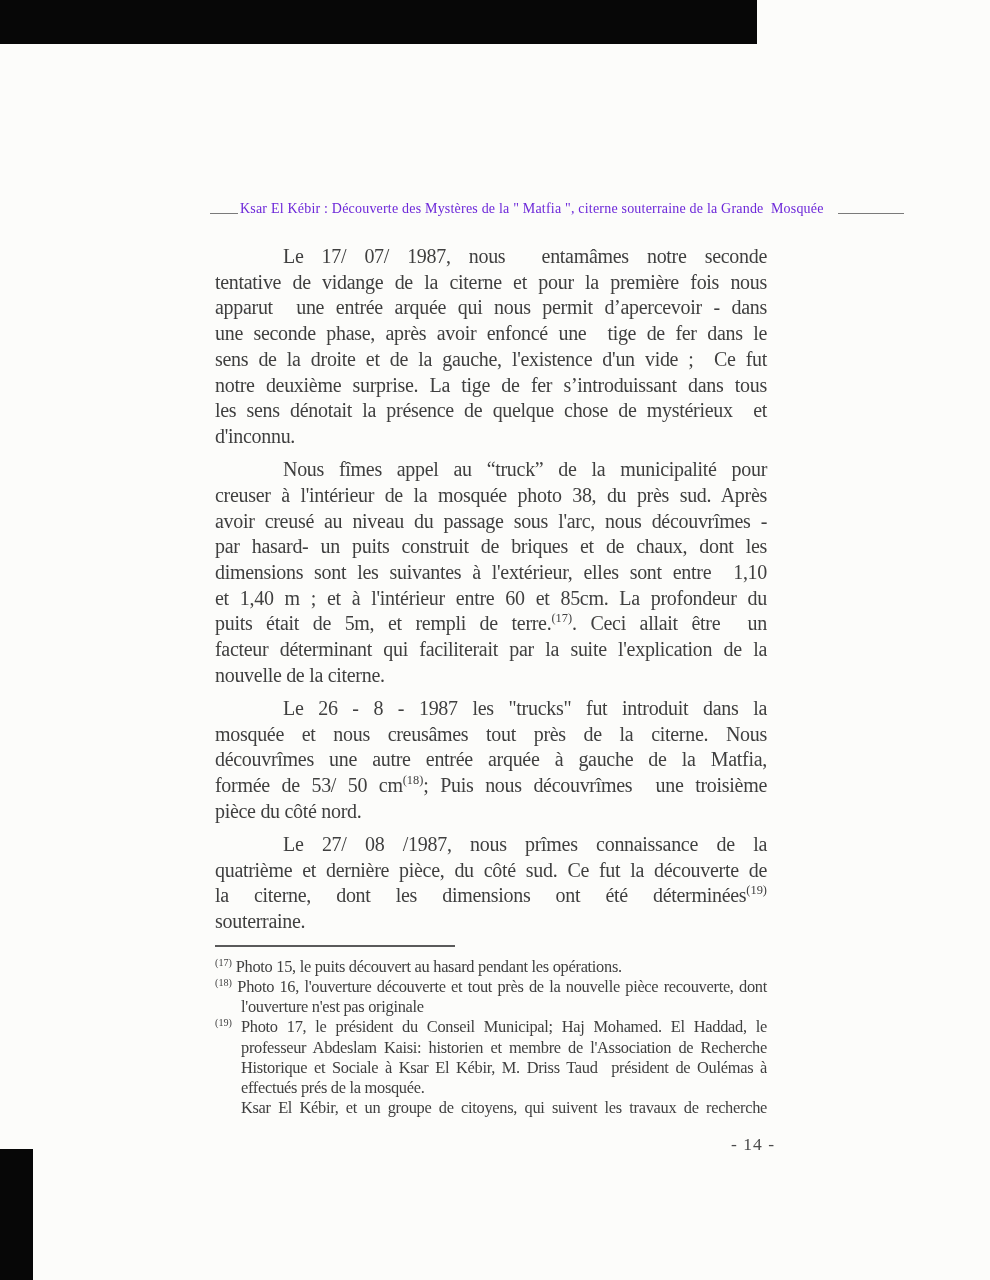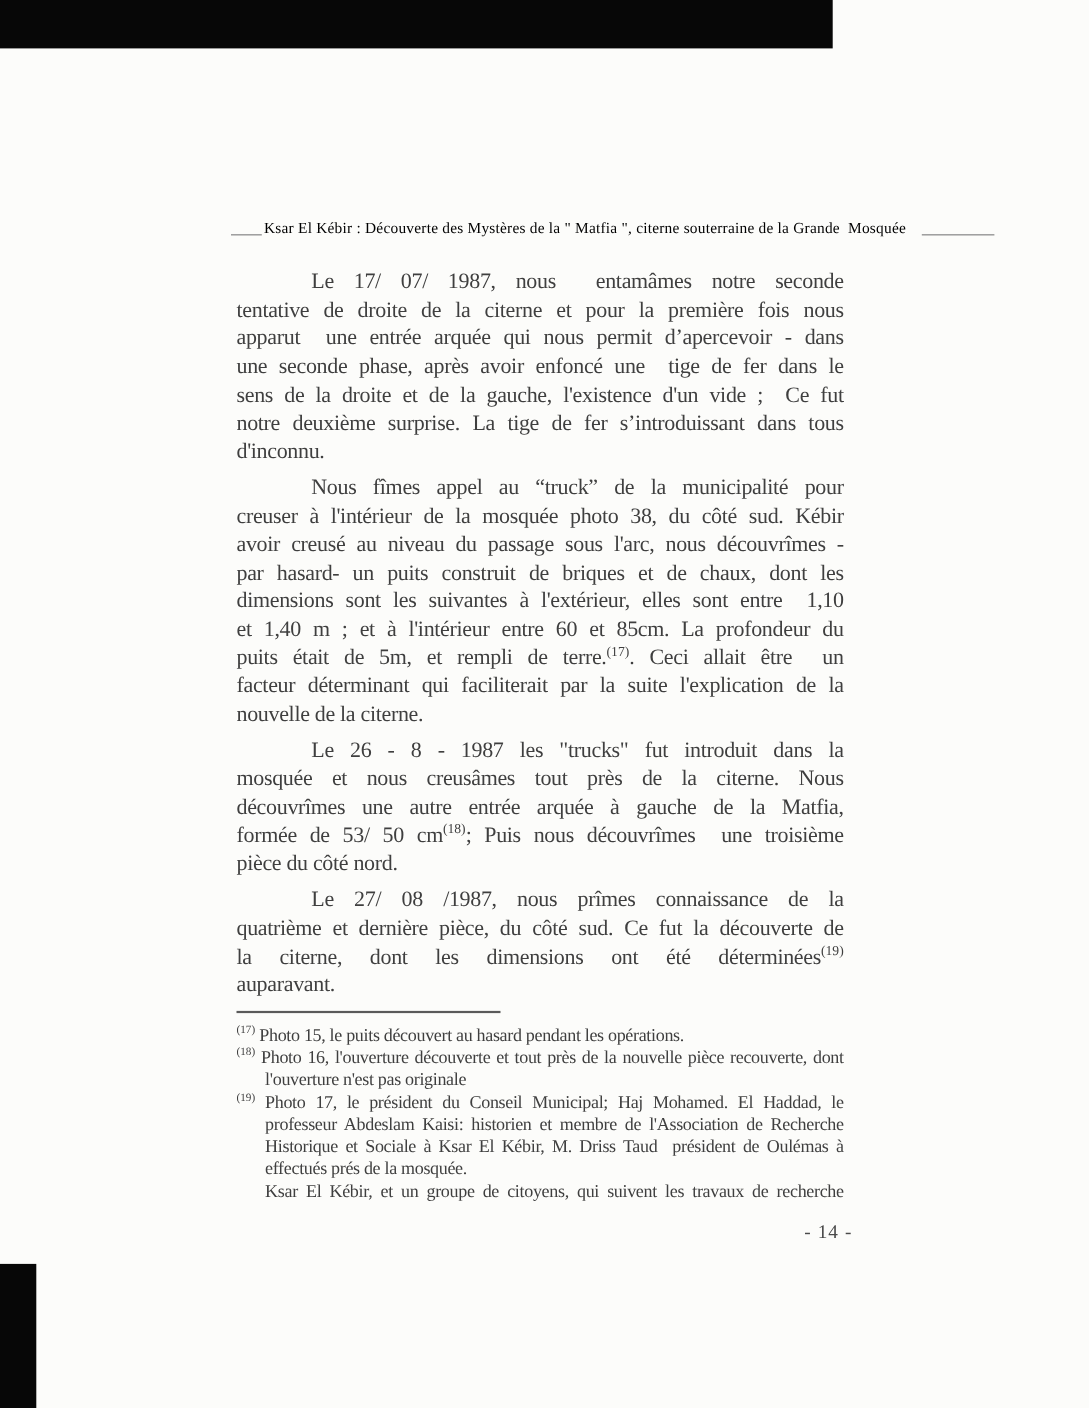--- a/index.html
+++ b/index.html
@@ -12,21 +12,21 @@
   .page{position:absolute;inset:0;background:#fcfcfa;}
 
   
   .bar-top{position:absolute;left:0;top:0;width:757px;height:44px;background:#070707;}
   .bar-left{position:absolute;left:0;top:1149px;width:33px;height:131px;background:#070707;}
 
   
   .running-header{
     position:absolute;left:210px;top:201px;width:566px;
     display:flex;align-items:flex-end;
-    font-size:14px;color:#000000;letter-spacing:.2px;
+    font-size:14px;color:#6d28d9;letter-spacing:.2px;
   }
   .hrule{height:1px;background:#7a7a7a;align-self:flex-end;margin-bottom:3px;flex:none;}
   .hrule-l{width:28px;}
   .hrule-r{width:66px;margin-left:14px;}
   .htext{margin-left:2px;white-space:pre;}
 
   
   .content{position:absolute;left:215px;top:244px;width:552px;color:#3f3f3f;}
   .para{font-size:20px;line-height:25.7px;letter-spacing:-0.3px;margin:0 0 7.5px 0;}
   .para .tline:first-child{text-indent:68px;font-family:Liberation Serif, serif;}
@@ -51,50 +51,51 @@
 
   <div class="running-header">
     <span class="hrule hrule-l"></span>
     <span class="htext">Ksar El Kébir : Découverte des Mystères de la " Matfia ", citerne souterraine de la Grande  Mosquée</span>
     <span class="hrule hrule-r"></span>
   </div>
 
   <div class="content">
     <div class="para">
         <div class="tline">Le 17/ 07/ 1987, nous  entamâmes notre seconde</div>
-        <div class="tline">tentative de droite de la citerne et pour la première fois nous</div>
+        <div class="tline">tentative de vidange de la citerne et pour la première fois nous</div>
         <div class="tline">apparut  une entrée arquée qui nous permit d’apercevoir - dans</div>
         <div class="tline">une seconde phase, après avoir enfoncé une  tige de fer dans le</div>
         <div class="tline">sens de la droite et de la gauche, l'existence d'un vide ;  Ce fut</div>
         <div class="tline">notre deuxième surprise. La tige de fer s’introduissant dans tous</div>
+        <div class="tline">les sens dénotait la présence de quelque chose de mystérieux  et</div>
         <div class="tline tlast">d'inconnu.</div>
       </div>
     <div class="para">
         <div class="tline">Nous fîmes appel au “truck” de la municipalité pour</div>
-        <div class="tline">creuser à l'intérieur de la mosquée photo 38, du côté sud. Kébir</div>
+        <div class="tline">creuser à l'intérieur de la mosquée photo 38, du près sud. Après</div>
         <div class="tline">avoir creusé au niveau du passage sous l'arc, nous découvrîmes -</div>
         <div class="tline">par hasard- un puits construit de briques et de chaux, dont les</div>
         <div class="tline">dimensions sont les suivantes à l'extérieur, elles sont entre  1,10</div>
         <div class="tline">et 1,40 m ; et à l'intérieur entre 60 et 85cm. La profondeur du</div>
         <div class="tline">puits était de 5m, et rempli de terre.<sup>(17)</sup>. Ceci allait être  un</div>
         <div class="tline">facteur déterminant qui faciliterait par la suite l'explication de la</div>
         <div class="tline tlast">nouvelle de la citerne.</div>
       </div>
     <div class="para">
         <div class="tline">Le 26 - 8 - 1987 les "trucks" fut introduit dans la</div>
         <div class="tline">mosquée et nous creusâmes tout près de la citerne. Nous</div>
         <div class="tline">découvrîmes une autre entrée arquée à gauche de la Matfia,</div>
         <div class="tline">formée de 53/ 50 cm<sup>(18)</sup>; Puis nous découvrîmes  une troisième</div>
         <div class="tline tlast">pièce du côté nord.</div>
       </div>
     <div class="para">
         <div class="tline">Le 27/ 08 /1987, nous prîmes connaissance de la</div>
         <div class="tline">quatrième et dernière pièce, du côté sud. Ce fut la découverte de</div>
         <div class="tline">la citerne, dont les dimensions ont été déterminées<sup>(19)</sup></div>
-        <div class="tline tlast">auparavant.</div>
+        <div class="tline tlast">souterraine.</div>
       </div>
 
     <div class="fnsep"></div>
 
     <div class="footnotes">
       <div class="fn">
           <div class="tline tlast"><sup>(17)</sup> Photo 15, le puits découvert au hasard pendant les opérations.</div>
         </div>
       <div class="fn">
           <div class="tline"><sup>(18)</sup> Photo 16, l'ouverture découverte et tout près de la nouvelle pièce recouverte, dont</div>

